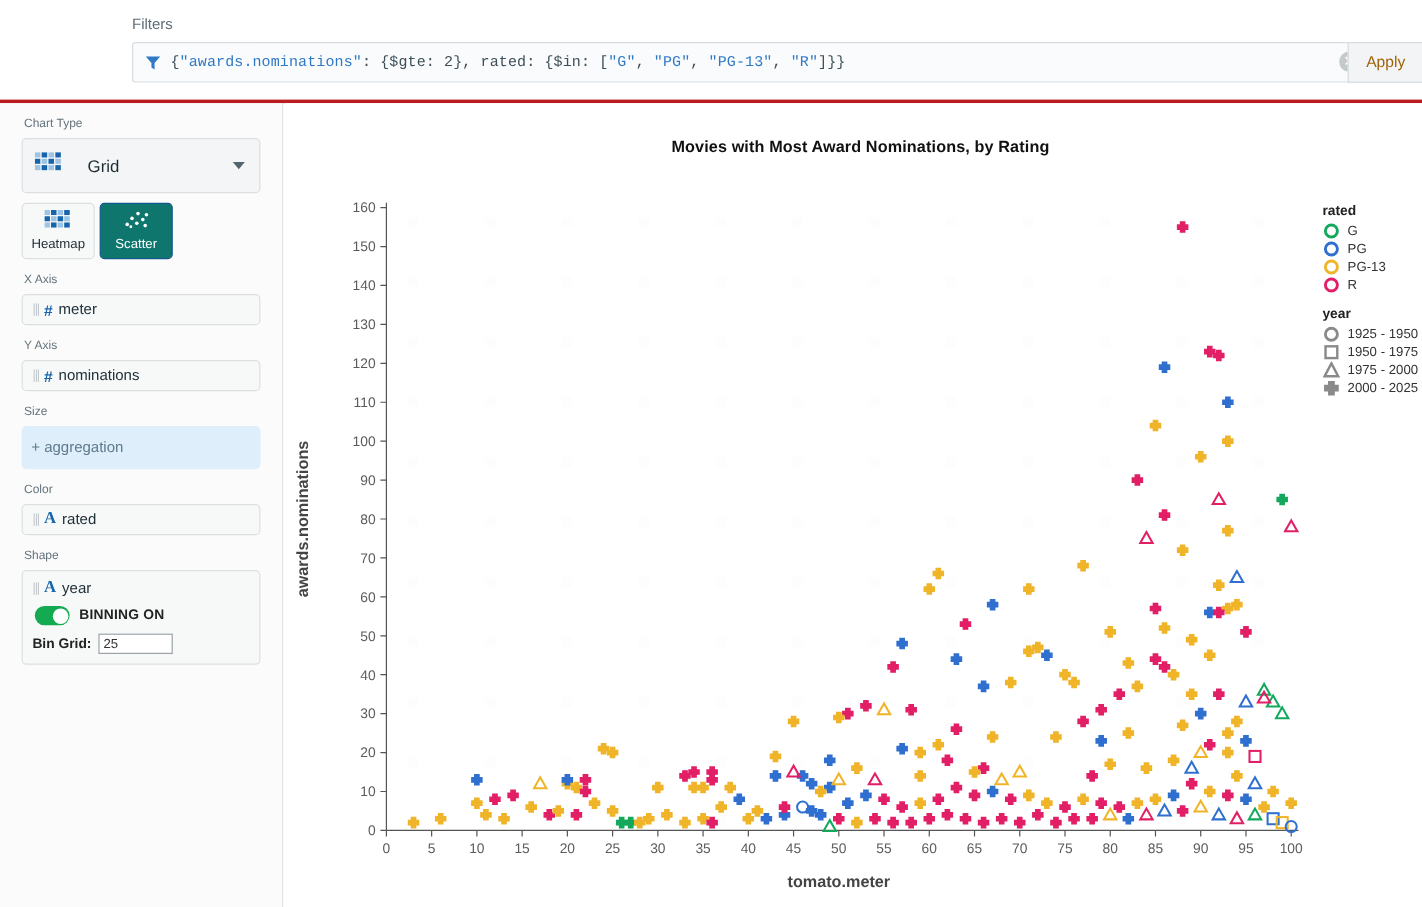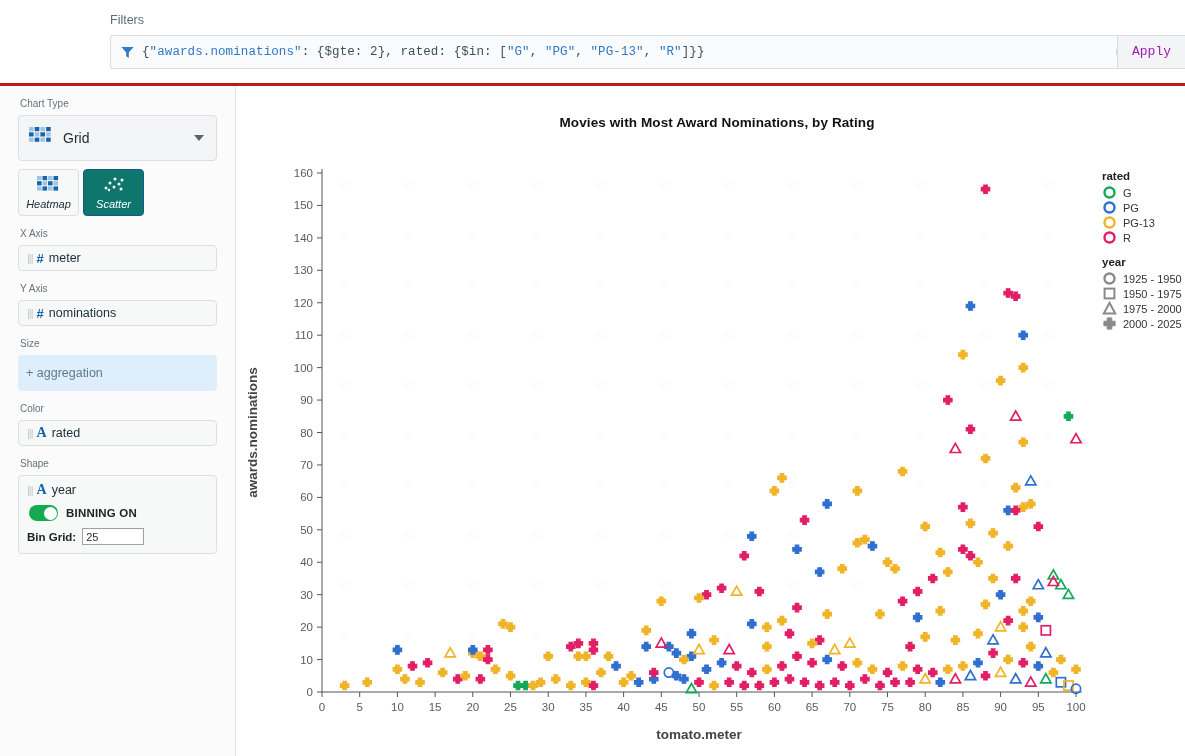--- a/index.html
+++ b/index.html
@@ -37,45 +37,46 @@
   .filter-code .str { color: #2f79c5; }
   .clear-btn {
     position: absolute; right: 52px; top: 43px; width: 17px; height: 17px;
     border-radius: 50%; background: #c4c9cc; color: #fff;
     font-size: 12px; line-height: 16px; text-align: center; cursor: pointer;
     font-family: "Liberation Sans", sans-serif;
   }
   .apply-btn {
     position: absolute; right: 0px; top: 35px; height: 34px; padding: 0 14px;
     background: #f2f4f5; border: 1px solid #d8dde1; border-right: none;
-    color: #a21caf; font-size: 13px; line-height: 32px; cursor: default; font-family: Liberation Mono, monospace;
+    color: #a16207; font-size: 13px; line-height: 32px; cursor: default;
   }
 
   
   .sidebar {
     position: absolute; left: 0; top: 86px; width: 236px; bottom: 0;
     background: #fbfbfb; border-right: 1px solid #e2e4e6;
     padding: 12px 18px;
   }
   .sec-label { font-size: 10px; color: #63737c; margin: 12px 0 6px 2px; }
   .sec-label.first { margin-top: 0; }
 
   .chart-type-box {
     height: 46px; background: #f4f5f6; border: 1px solid #dcdfe1;
     border-radius: 4px; display: flex; align-items: center; padding: 0 10px;
     position: relative;
+    gap: 10px;
   }
   .chart-type-label { font-size: 14px; color: #1d2b32; margin-left: 12px; }
   .caret {
     position: absolute; right: 12px; width: 0; height: 0;
     border-left: 5px solid transparent; border-right: 5px solid transparent;
     border-top: 6px solid #55656d;
   }
 
-  .type-btns { display: flex; gap: 4px; margin-top: 8px; font-style: italic; }
+  .type-btns { display: flex; gap: 4px; margin-top: 8px; }
   .type-btn {
     width: 61px; height: 47px; border-radius: 4px;
     display: flex; flex-direction: column; align-items: center; justify-content: center;
     font-size: 11px; cursor: pointer;
   }
   .type-btn.off { background: #f7f8f8; border: 1px solid #dcdfe1; color: #1d2b32; }
   .type-btn.on  { background: #0f766e; border: 1px solid #13598f; color: #ffffff; }
   .type-btn .tb-label { margin-top: 3px; }
 
   .field-pill {

